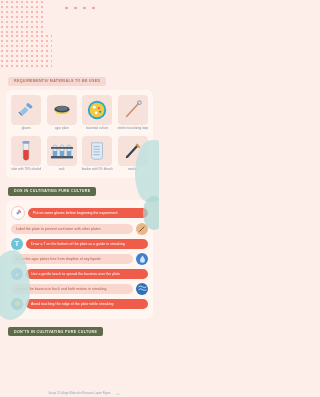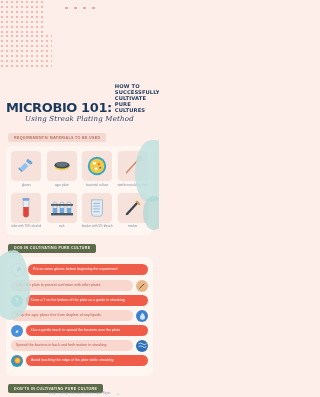--- a/index.html
+++ b/index.html
@@ -67,30 +67,20 @@
 <div class="page">
 
   <div class="b1"></div>
   <div class="b2"></div>
   <div class="dots-top"></div>
   <div class="leafL"></div>
   <div class="leafR"></div>
   <div class="leafR2"></div>
 
   
-  <div class="hdr">
-    <div class="title-row">
-      <span class="t-main">MICROBIO 101:</span>
-      <span>
-        <div class="t-sub">HOW TO SUCCESSFULLY</div>
-        <div class="t-sub">CULTIVATE PURE CULTURES</div>
-      </span>
-    </div>
-    <div class="t-script">Using Streak Plating Method</div>
-  </div>
 
   
   <div class="band">REQUIREMENTS/ MATERIALS TO BE USED</div>
   <div class="card">
     <div class="mgrid">
 
       <div class="mcell">
         <div class="mbox">
           <svg width="20" height="20" viewBox="0 0 24 24">
             <path d="M5 14 L11 8 L15 12 L9 18 Z" fill="#8fc3ef"></path>

